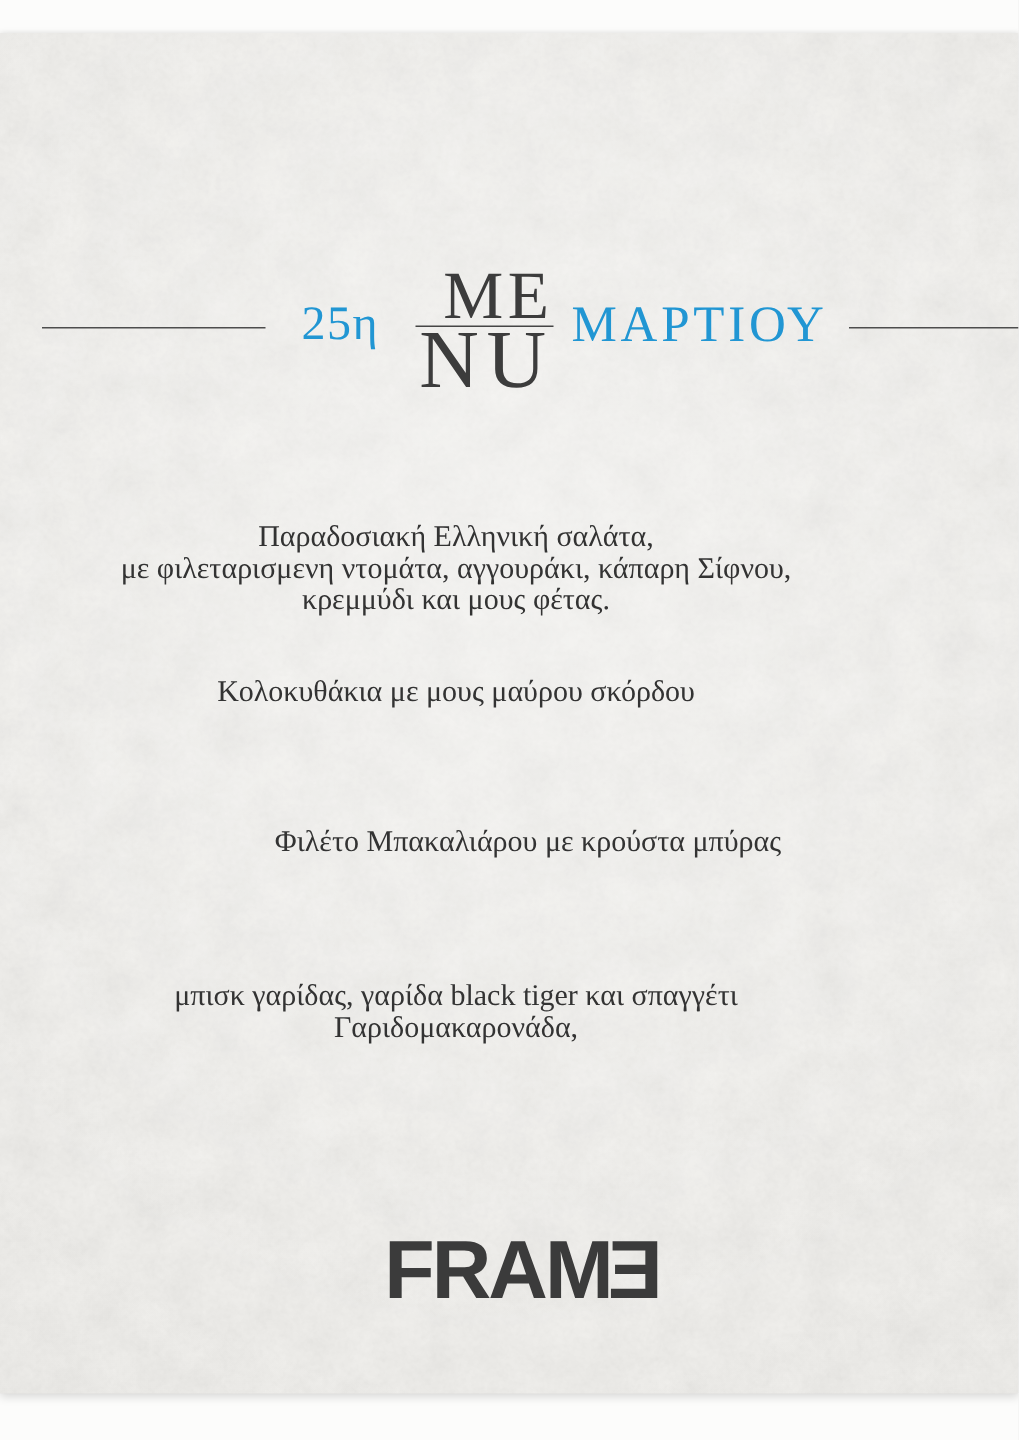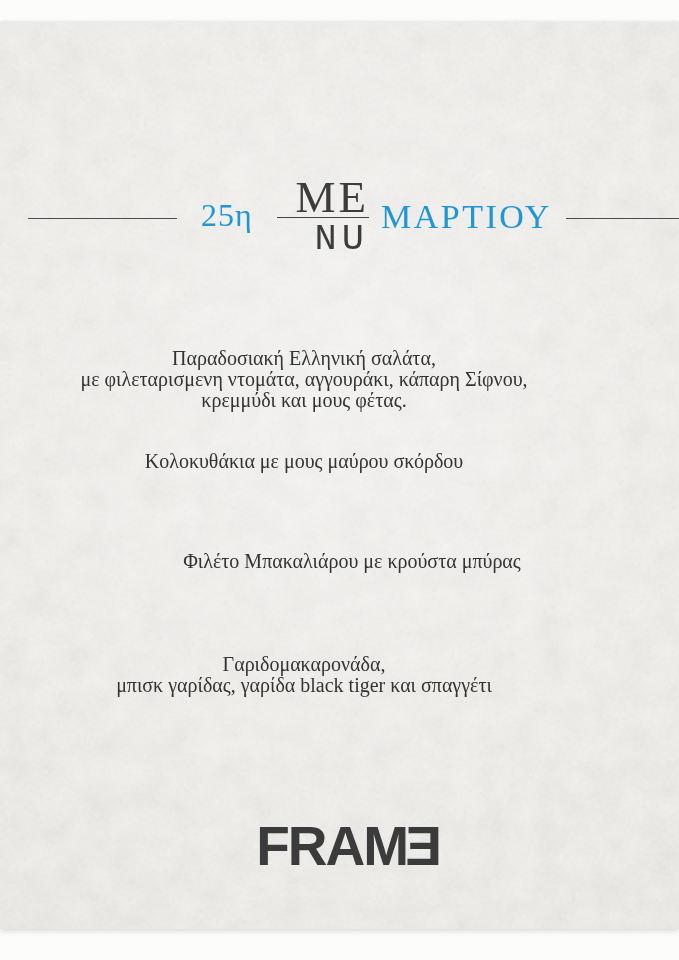--- a/index.html
+++ b/index.html
@@ -41,21 +41,21 @@
   }
   .fraction{
     position:absolute;left:277px;top:157px;width:92px;
     text-align:right;color:var(--ink);
   }
   .fraction .num{
     font-size:45px;line-height:37px;height:38px;letter-spacing:3px;
     border-bottom:1px solid #454545;
   }
   .fraction .den{
-    font-size:37px;line-height:37px;padding-top:3px;letter-spacing:5px;font-family:Liberation Mono, monospace;
+    font-size:55px;line-height:37px;padding-top:3px;letter-spacing:5px;
   }
   .month{
     position:absolute;left:381px;top:176px;
     font-size:34px;letter-spacing:2.5px;color:var(--accent);
   }
   
   .menu-item{
     position:absolute;left:0;width:608px;text-align:center;
     color:var(--body-text);font-size:20px;line-height:21px;
   }
@@ -124,20 +124,20 @@
       <div>με φιλεταρισμενη ντομάτα, αγγουράκι, κάπαρη Σίφνου,</div>
       <div>κρεμμύδι και μους φέτας.</div>
     </div>
     <div class="menu-item item-2">
       <div>Κολοκυθάκια με μους μαύρου σκόρδου</div>
     </div>
     <div class="menu-item item-3">
       <div>Φιλέτο Μπακαλιάρου με κρούστα μπύρας</div>
     </div>
     <div class="menu-item item-4">
+      <div>μπισκ γαρίδας, γαρίδα black tiger και σπαγγέτι</div>
       <div>Γαριδομακαρονάδα,</div>
-      <div>μπισκ γαρίδας, γαρίδα black tiger και σπαγγέτι</div>
     </div>
 
     <div class="brand"><span>FRAM</span><span class="rev">E</span></div>
 
   </div>
 </div>
 
 </body></html>

